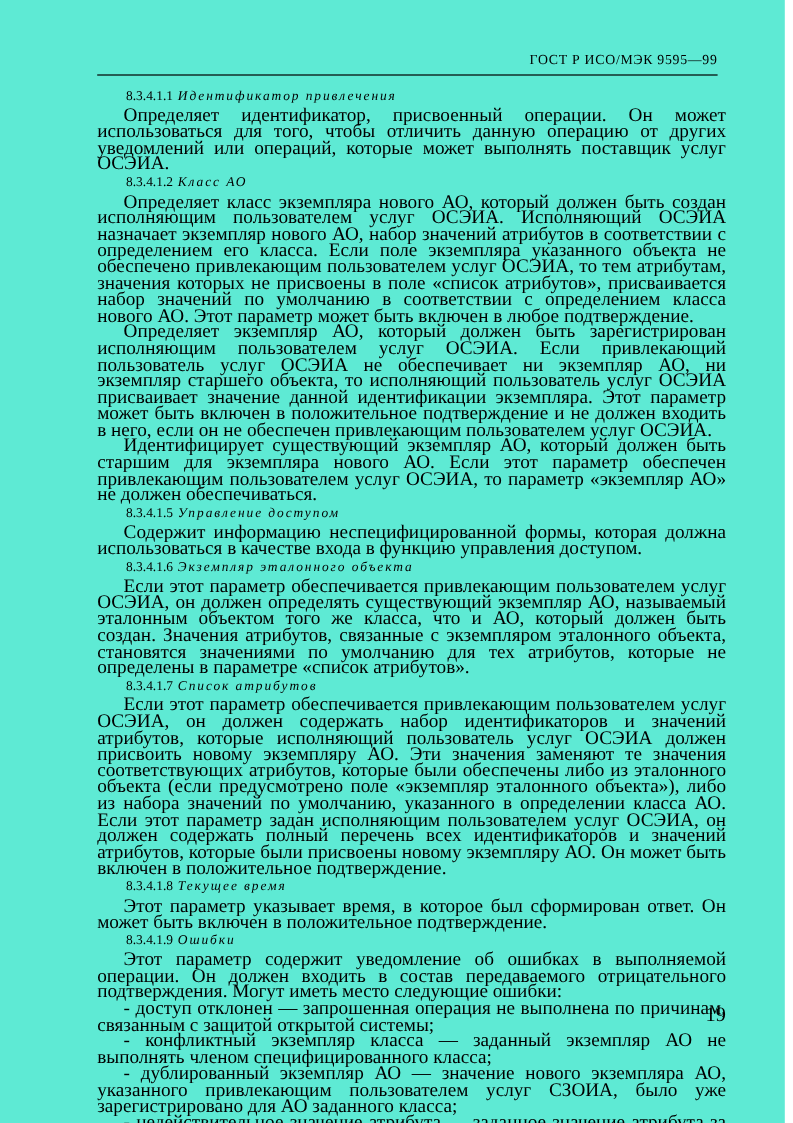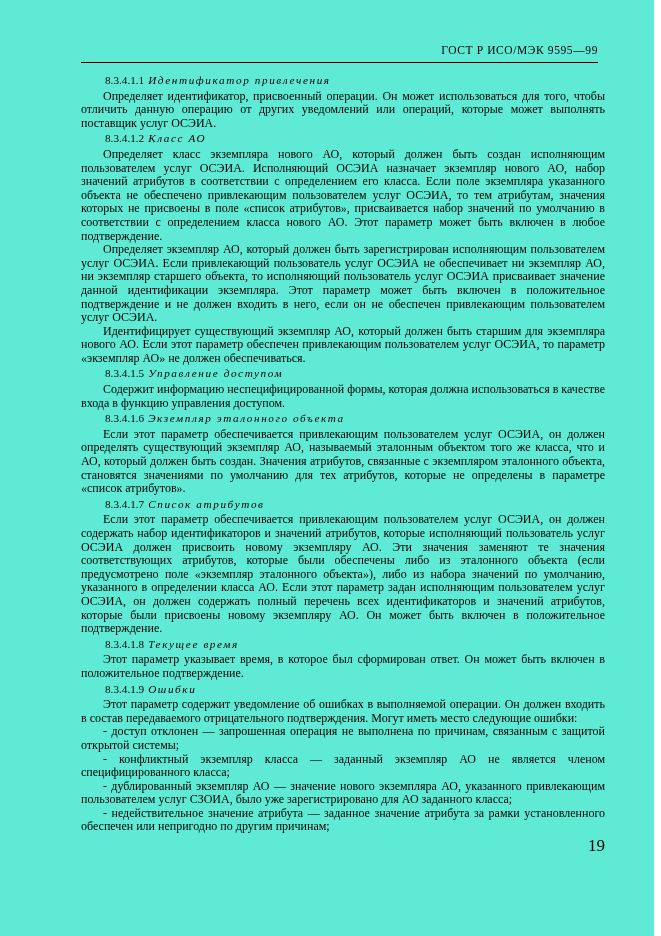--- a/index.html
+++ b/index.html
@@ -46,21 +46,21 @@
     text-indent: 22px;
     margin: 2px;
     white-space: nowrap;
   }
   .sec-head .title {
     font-style: italic;
     letter-spacing: 1.6px;
     margin-left: 4px;
   }
   p.body {
-    font-size: 12px;
+    font-size: 16px;
     line-height: 13.6px;
     margin: 0;
     text-align: justify;
     text-indent: 22px;
     hyphens: manual;
   }
   p.body.dash {
     text-indent: 22px;
   }
   .pagenum {
@@ -98,20 +98,20 @@
 
     <div class="sec-head"><span>8.3.4.1.7</span><span class="title">Список атрибутов</span></div>
     <p class="body">Если этот параметр обеспечивается привлекающим пользователем услуг ОСЭИА, он должен содержать набор идентификаторов и значений атрибутов, которые исполняющий пользователь услуг ОСЭИА должен присвоить новому экземпляру АО. Эти значения заменяют те значения соответствующих атрибутов, которые были обеспечены либо из эталонного объекта (если предусмотрено поле «экземпляр эталонного объекта»), либо из набора значений по умолчанию, указанного в определении класса АО. Если этот параметр задан исполняющим пользователем услуг ОСЭИА, он должен содержать полный перечень всех идентификаторов и значений атрибутов, которые были присвоены новому экземпляру АО. Он может быть включен в положительное подтверждение.</p>
 
     <div class="sec-head"><span>8.3.4.1.8</span><span class="title">Текущее время</span></div>
     <p class="body">Этот параметр указывает время, в которое был сформирован ответ. Он может быть включен в положительное подтверждение.</p>
 
     <div class="sec-head"><span>8.3.4.1.9</span><span class="title">Ошибки</span></div>
     <p class="body">Этот параметр содержит уведомление об ошибках в выполняемой операции. Он должен входить в состав передаваемого отрицательного подтверждения. Могут иметь место следующие ошибки:</p>
     <p class="body dash">- доступ отклонен — запрошенная операция не выполнена по причинам, связанным с защитой открытой системы;</p>
-    <p class="body dash">- конфликтный экземпляр класса — заданный экземпляр АО не является членом специфицированного класса;</p>
+    <p class="body dash">- конфликтный экземпляр класса — заданный экземпляр АО не выполнять членом специфицированного класса;</p>
     <p class="body dash">- дублированный экземпляр АО — значение нового экземпляра АО, указанного привлекающим пользователем услуг СЗОИА, было уже зарегистрировано для АО заданного класса;</p>
     <p class="body dash">- недействительное значение атрибута — заданное значение атрибута за рамки установленного обеспечен или непригодно по другим причинам;</p>
 
   </div>
 
   <div class="pagenum">19</div>
 </div>
 
 </body></html>

